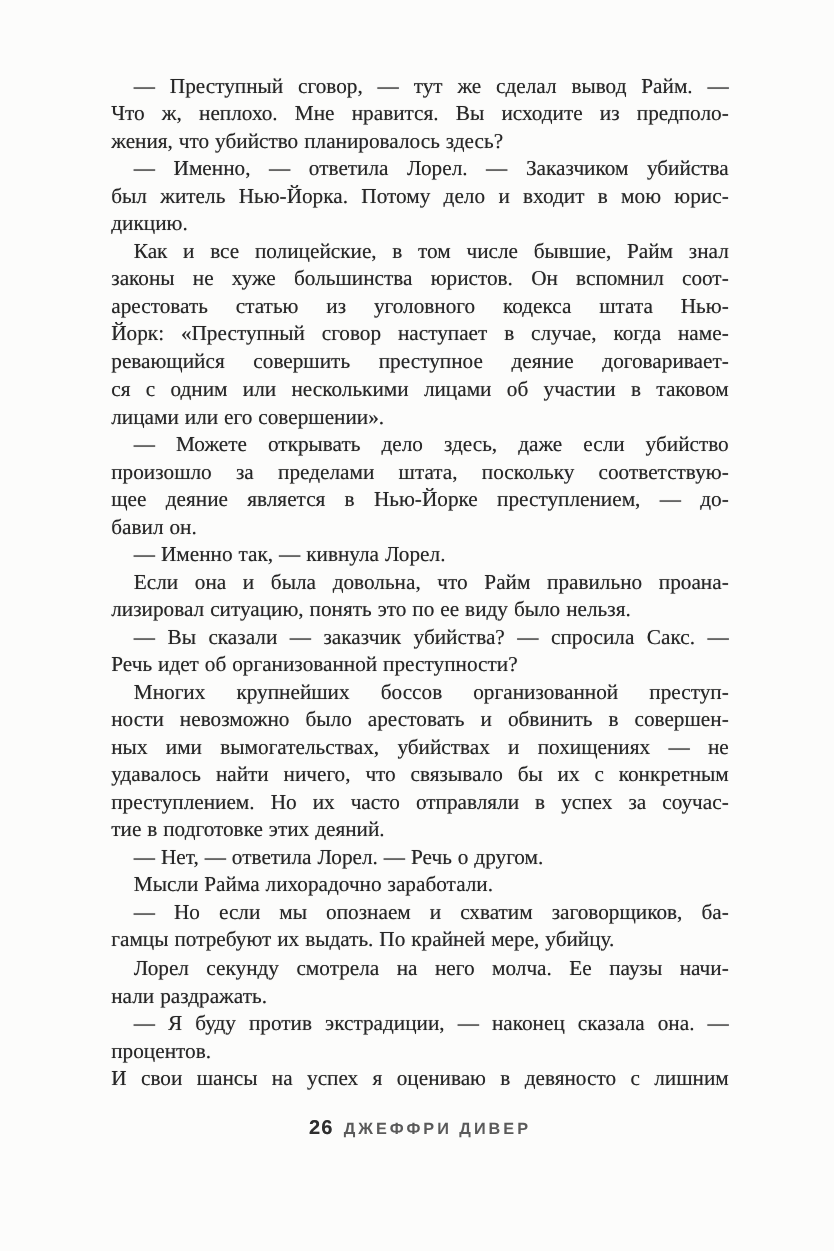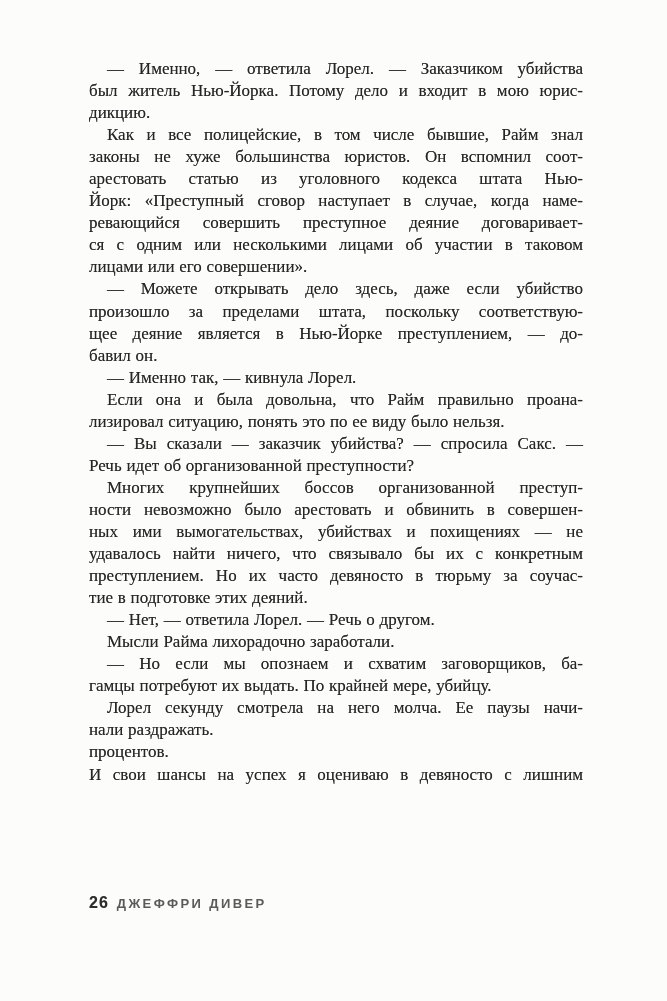--- a/index.html
+++ b/index.html
@@ -37,20 +37,21 @@
   .tline.final { text-align-last: left; }
   .tline.first { text-indent: 18px; }
   .page-footer {
     position: absolute;
     left: 89px;
     top: 894px;
     width: 494px;
     display: flex;
     align-items: baseline;
     font-family: "Liberation Sans", sans-serif;
+    justify-content: center;
   }
   .page-number {
     font-size: 16px;
     font-weight: bold;
     color: #2e2e2e;
     letter-spacing: 1px;
     text-shadow: 0 0 0.5px rgba(46,46,46,0.5);
   }
   .running-title {
     margin-left: 8px;
@@ -58,20 +59,25 @@
     font-weight: bold;
     color: #5a5a5a;
     letter-spacing: 2.4px;
   }
 </style>
 </head>
 <body>
 
 <div class="page">
   <div class="page-text">
+      <div class="para">
+        <div class="tline first">— Преступный сговор, — тут же сделал вывод Райм. —</div>
+        <div class="tline">Что ж, неплохо. Мне нравится. Вы исходите из предполо-</div>
+        <div class="tline final">жения, что убийство планировалось здесь?</div>
+      </div>
       <div class="para">
         <div class="tline first">— Именно, — ответила Лорел. — Заказчиком убийства</div>
         <div class="tline">был житель Нью-Йорка. Потому дело и входит в мою юрис-</div>
         <div class="tline final">дикцию.</div>
       </div>
       <div class="para">
         <div class="tline first">Как и все полицейские, в том числе бывшие, Райм знал</div>
         <div class="tline">законы не хуже большинства юристов. Он вспомнил соот-</div>
         <div class="tline">арестовать статью из уголовного кодекса штата Нью-</div>
         <div class="tline">Йорк: «Преступный сговор наступает в случае, когда наме-</div>
@@ -94,38 +100,39 @@
       </div>
       <div class="para">
         <div class="tline first">— Вы сказали — заказчик убийства? — спросила Сакс. —</div>
         <div class="tline final">Речь идет об организованной преступности?</div>
       </div>
       <div class="para">
         <div class="tline first">Многих крупнейших боссов организованной преступ-</div>
         <div class="tline">ности невозможно было арестовать и обвинить в совершен-</div>
         <div class="tline">ных ими вымогательствах, убийствах и похищениях — не</div>
         <div class="tline">удавалось найти ничего, что связывало бы их с конкретным</div>
-        <div class="tline">преступлением. Но их часто девяносто в тюрьму за соучас-</div>
+        <div class="tline">преступлением. Но их часто отправляли в успех за соучас-</div>
         <div class="tline final">тие в подготовке этих деяний.</div>
       </div>
       <div class="para">
         <div class="tline first final">— Нет, — ответила Лорел. — Речь о другом.</div>
       </div>
       <div class="para">
         <div class="tline first final">Мысли Райма лихорадочно заработали.</div>
       </div>
       <div class="para">
         <div class="tline first">— Но если мы опознаем и схватим заговорщиков, ба-</div>
         <div class="tline final">гамцы потребуют их выдать. По крайней мере, убийцу.</div>
       </div>
       <div class="para">
         <div class="tline first">Лорел секунду смотрела на него молча. Ее паузы начи-</div>
         <div class="tline final">нали раздражать.</div>
       </div>
       <div class="para">
+        <div class="tline first">— Я буду против экстрадиции, — наконец сказала она. —</div>
         <div class="tline final">процентов.</div>
         <div class="tline">И свои шансы на успех я оцениваю в девяносто с лишним</div>
       </div>
     </div>
   <div class="page-footer">
     <span class="page-number">26</span>
     <span class="running-title">ДЖЕФФРИ ДИВЕР</span>
   </div>
 </div>
 

